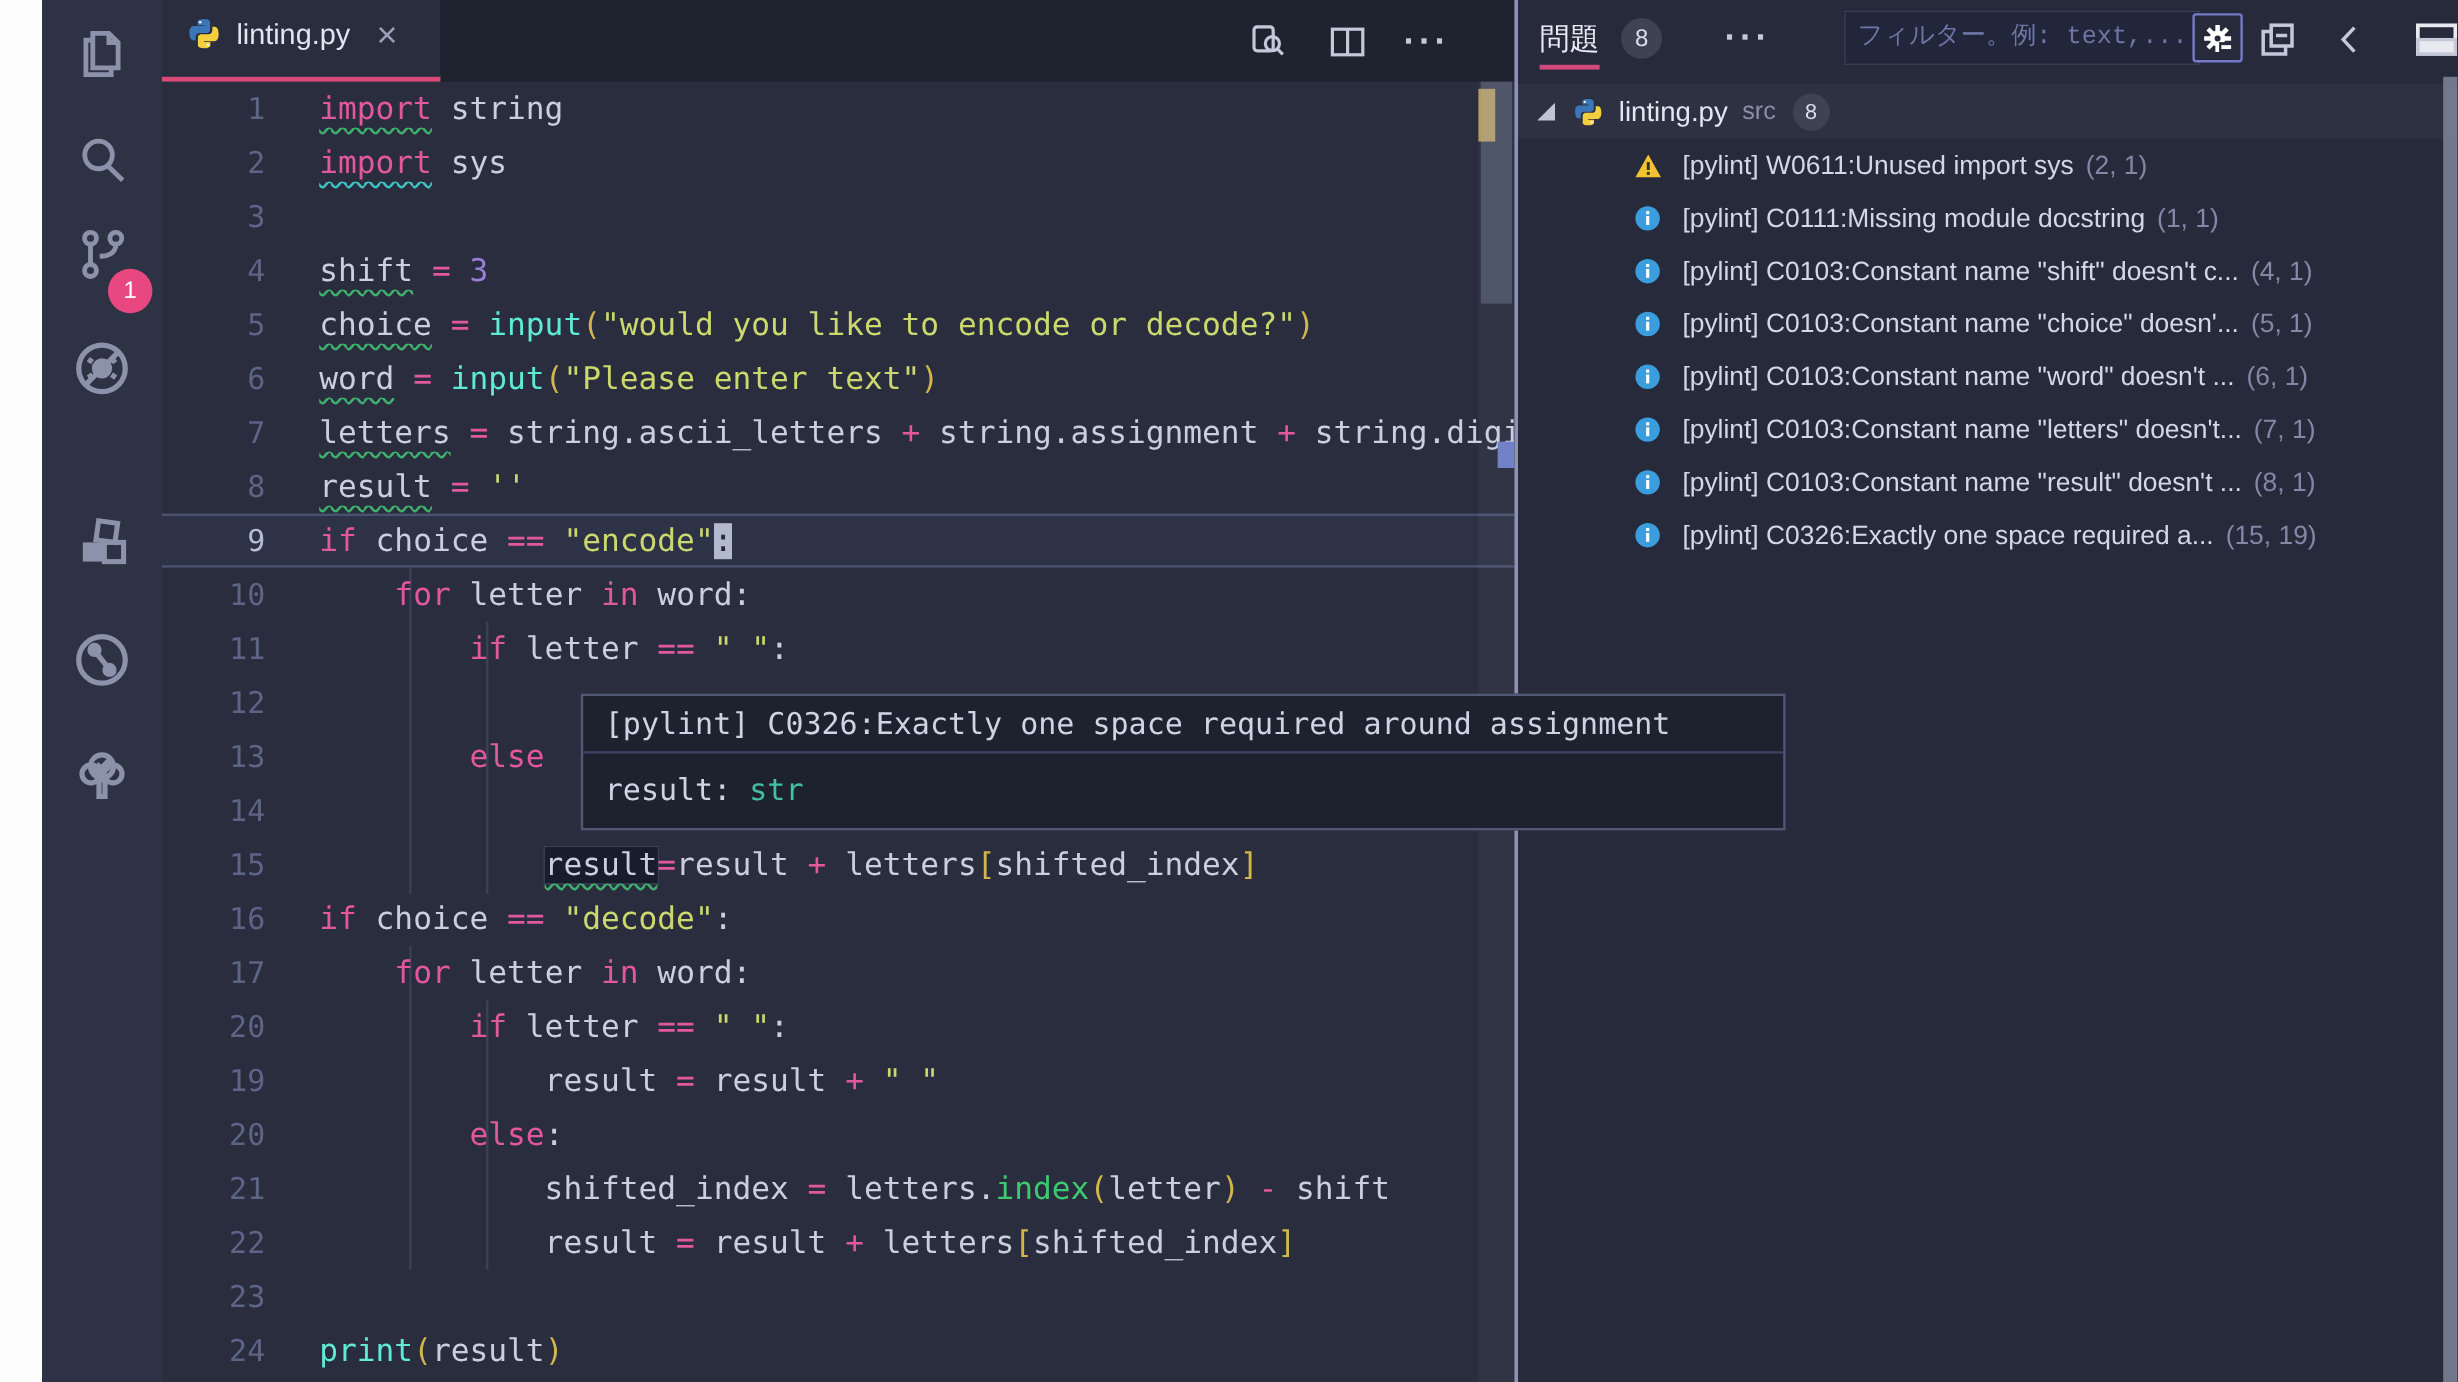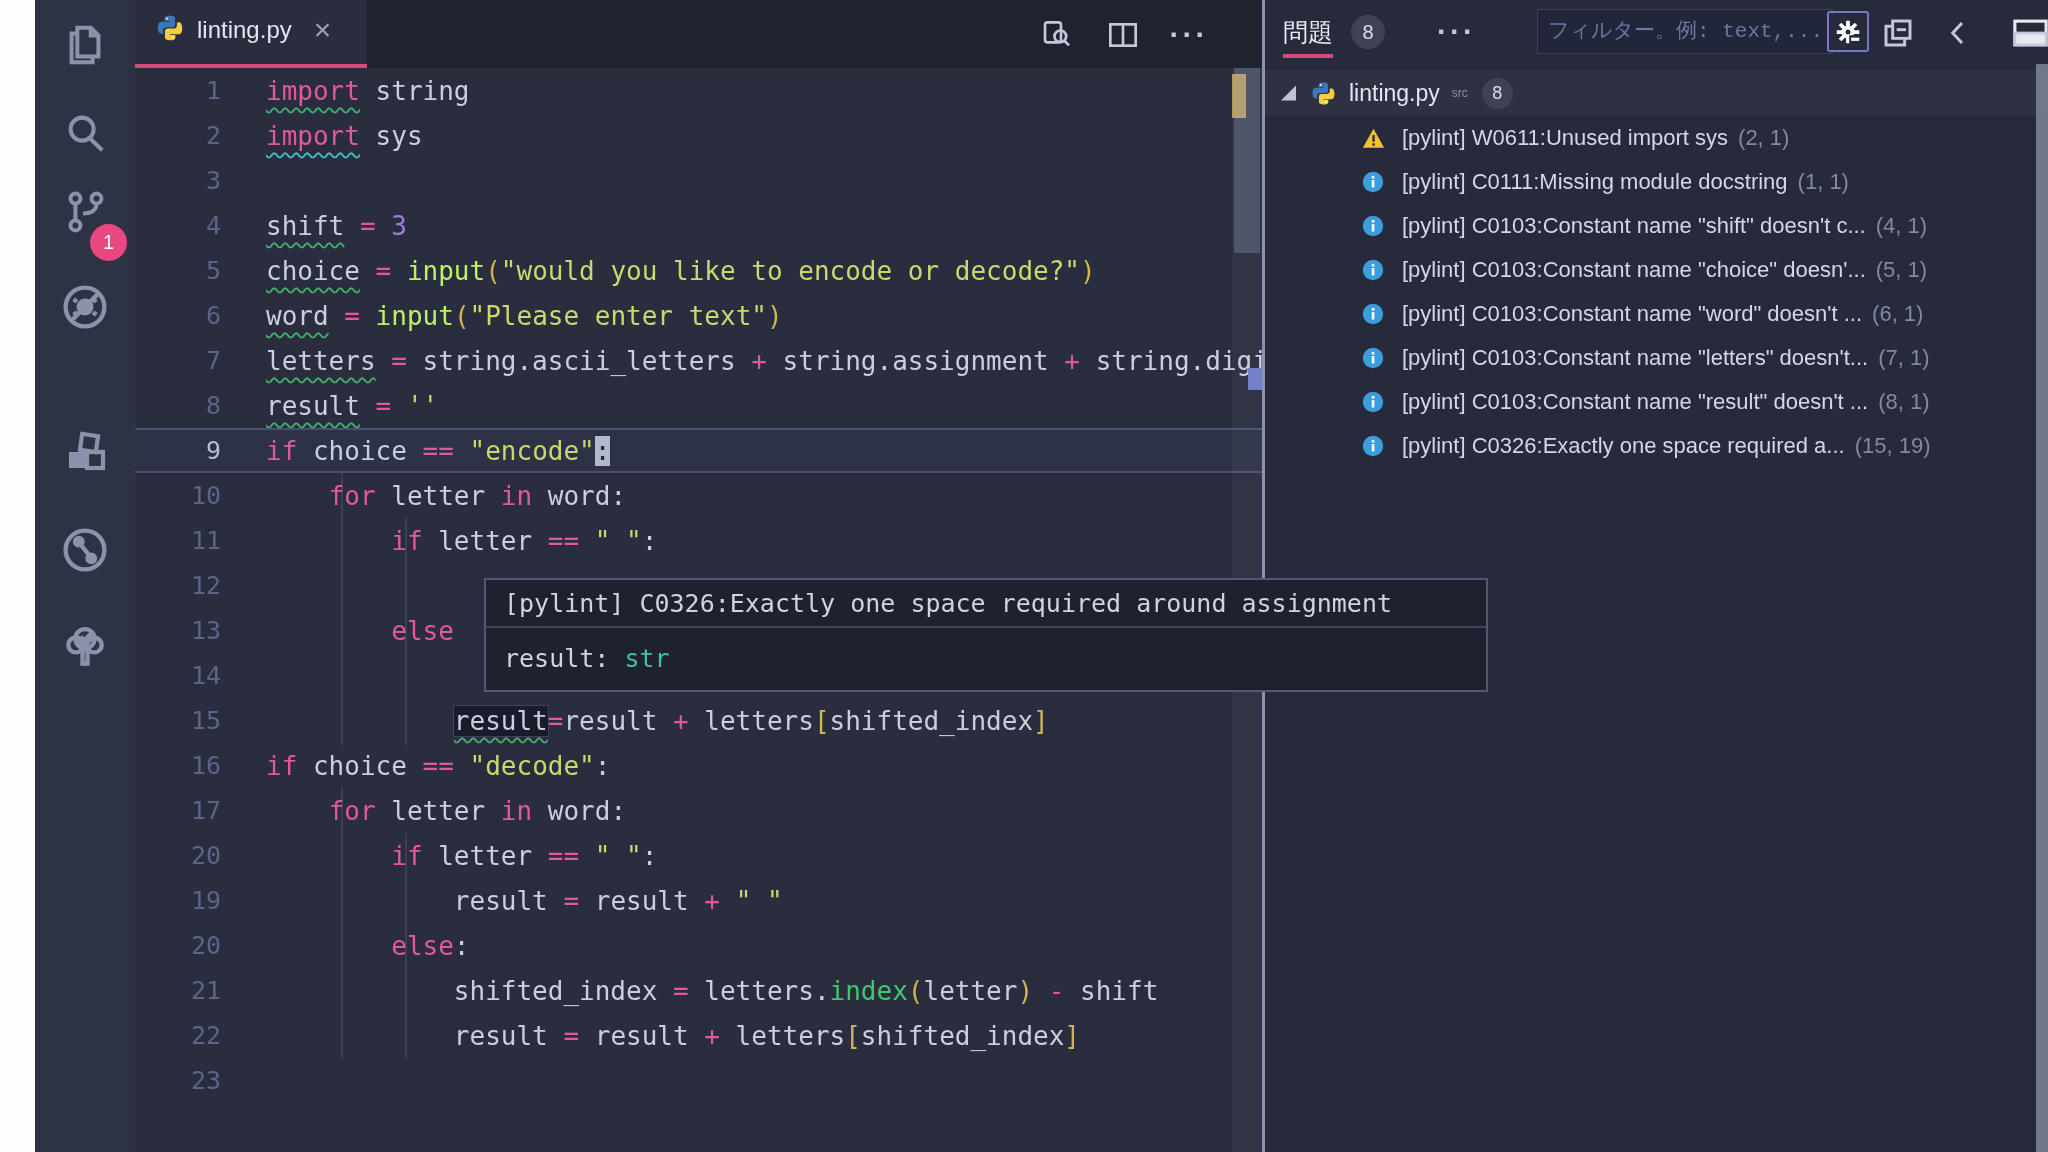--- a/index.html
+++ b/index.html
@@ -29,21 +29,21 @@
 
   .code-region { position:absolute; left:0; top:68px; right:0; bottom:0; overflow:hidden; }
   .guide { position:absolute; width:2px; background:#3a4056; }
   .line { display:flex; height:45px; align-items:center; position:relative; }
   .line.current { background:#2d3246; border-top:2px solid #4a5170; border-bottom:2px solid #4a5170; }
   .ln { width:100px; flex:none; text-align:right; padding-right:14px; color:#5d6587;
     font-family:"DejaVu Sans Mono", monospace; font-size:25px; }
   .line.current .ln { color:#b6bdd6; }
   .codetxt { white-space:pre; margin-left:31px; font-family:"DejaVu Sans Mono", monospace; font-size:26px; }
   .tok-t { color:#c9cfe1; } .tok-k { color:#e2589c; } .tok-s { color:#ccd86e; }
-  .tok-f { color:#bef264; } .tok-n { color:#9c7dd8; } .tok-m { color:#3dc96f; } .tok-b { color:#d2b64d; }
+  .tok-f { color:#5eead4; } .tok-n { color:#9c7dd8; } .tok-m { color:#3dc96f; } .tok-b { color:#d2b64d; }
   .sq-g { text-decoration:underline wavy #3faf6e 2px; text-underline-offset:7px; }
   .sq-c { text-decoration:underline wavy #3ec1c1 2px; text-underline-offset:7px; }
   .wordhl { background:rgba(12,15,28,0.55); box-shadow:0 0 0 1px rgba(120,130,170,0.25); }
   .cursor { background:#b3b9cc; color:#252837; }
 
   .sb-track { position:absolute; left:1097px; top:68px; width:30px; bottom:0; background:rgba(255,255,255,0.035); }
   .sb-thumb { position:absolute; left:2px; top:0; width:26px; height:185px; background:rgba(165,175,205,0.28); }
   .sb-mark-warn { position:absolute; left:0; top:6px; width:14px; height:44px; background:#b99a56; }
   .sb-mark-info { position:absolute; left:16px; top:300px; width:14px; height:22px; background:#7282c8; }
 
@@ -65,21 +65,21 @@
   .filterbox input::placeholder { color:#6d76a4; }
   .filter-btn { width:42px; height:41px; flex:none; border:2px solid #7579ca; border-radius:3px;
     display:flex; align-items:center; justify-content:center; background:#262a3b; }
   .p-header-act { position:absolute; top:14px; width:38px; height:38px; display:flex; align-items:center; justify-content:center; }
   .p-header-act svg { stroke:#c3c8da; fill:none; stroke-width:2.2; }
 
   .file-row { position:absolute; left:0; top:70px; right:10px; height:46px; background:rgba(255,255,255,0.035);
     display:flex; align-items:center; padding-left:16px; }
   .twisty { width:15px; height:15px; clip-path:polygon(100% 0, 100% 100%, 0 100%); background:#c0c5d6; }
   .file-name { color:#e3e7f1; font-size:23px; margin-left:12px; }
-  .file-path { color:#8a90a8; font-size:12px; margin-left:12px; }
+  .file-path { color:#8a90a8; font-size:21px; margin-left:12px; }
   .file-count { width:31px; height:31px; font-size:18px; margin-left:14px; }
 
   .p-list { position:absolute; left:0; top:116px; right:0; }
   .p-row { height:44px; display:flex; align-items:center; padding-left:97px; white-space:nowrap; overflow:hidden; }
   .p-ico { width:23px; height:23px; flex:none; margin-right:17px; display:flex; align-items:center; }
   .p-text { color:#d3d8e6; font-size:22px; }
   .p-pos { color:#8189a6; font-size:22px; margin-left:10px; }
 
   .p-scrollbar { position:absolute; left:771px; top:64px; width:12px; bottom:0; background:#80869b; opacity:0.85; }
 
@@ -279,20 +279,24 @@
         </div>
         <div class="line">
           <div class="ln">22</div>
           <div class="codetxt"><span class="tok-t">            result </span><span class="tok-k">=</span><span class="tok-t"> result </span><span class="tok-k">+</span><span class="tok-t"> letters</span><span class="tok-b">[</span><span class="tok-t">shifted_index</span><span class="tok-b">]</span></div>
         </div>
         <div class="line">
           <div class="ln">23</div>
           <div class="codetxt"></div>
         </div>
         <div class="line">
+          <div class="ln">24</div>
+          <div class="codetxt"><span class="tok-f">print</span><span class="tok-b">(</span><span class="tok-t">result</span><span class="tok-b">)</span></div>
+        </div>
+        <div class="line">
           <div class="codetxt"></div>
         </div>
       </div>
   </div>
 
   <div class="sb-track">
     <div class="sb-mark-warn"></div>
     <div class="sb-thumb"></div>
     <div class="sb-mark-info"></div>
   </div>

